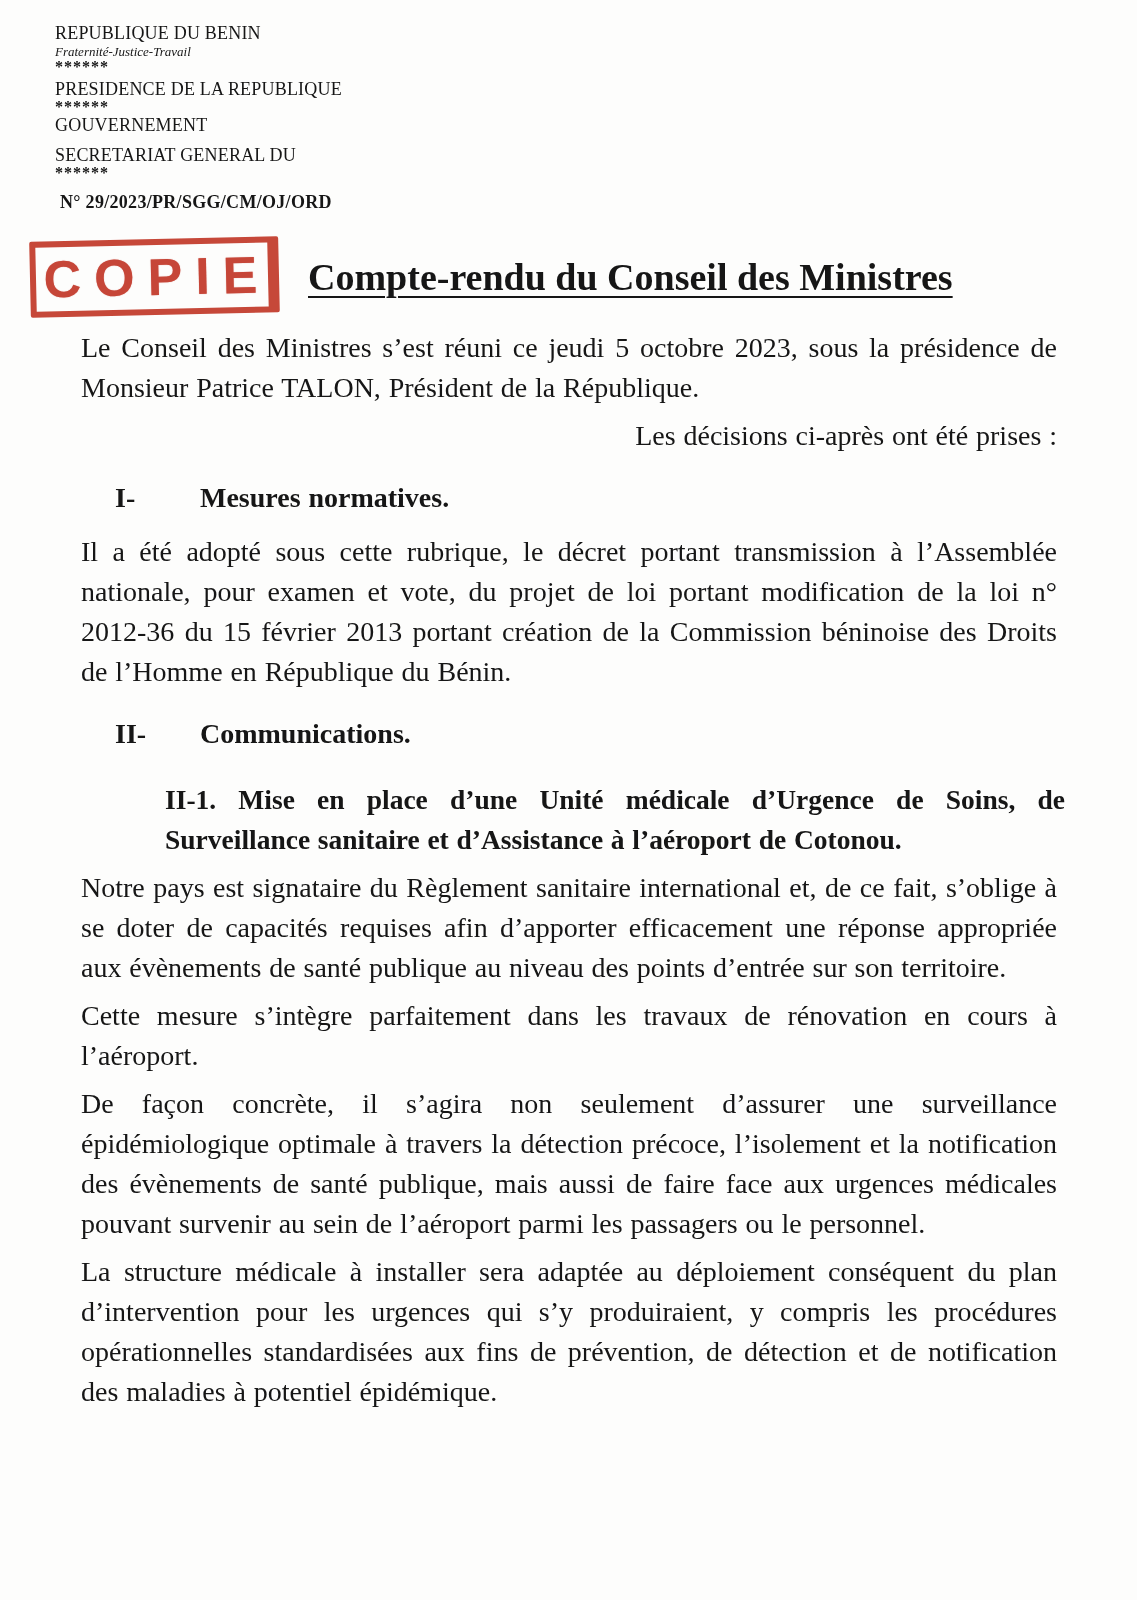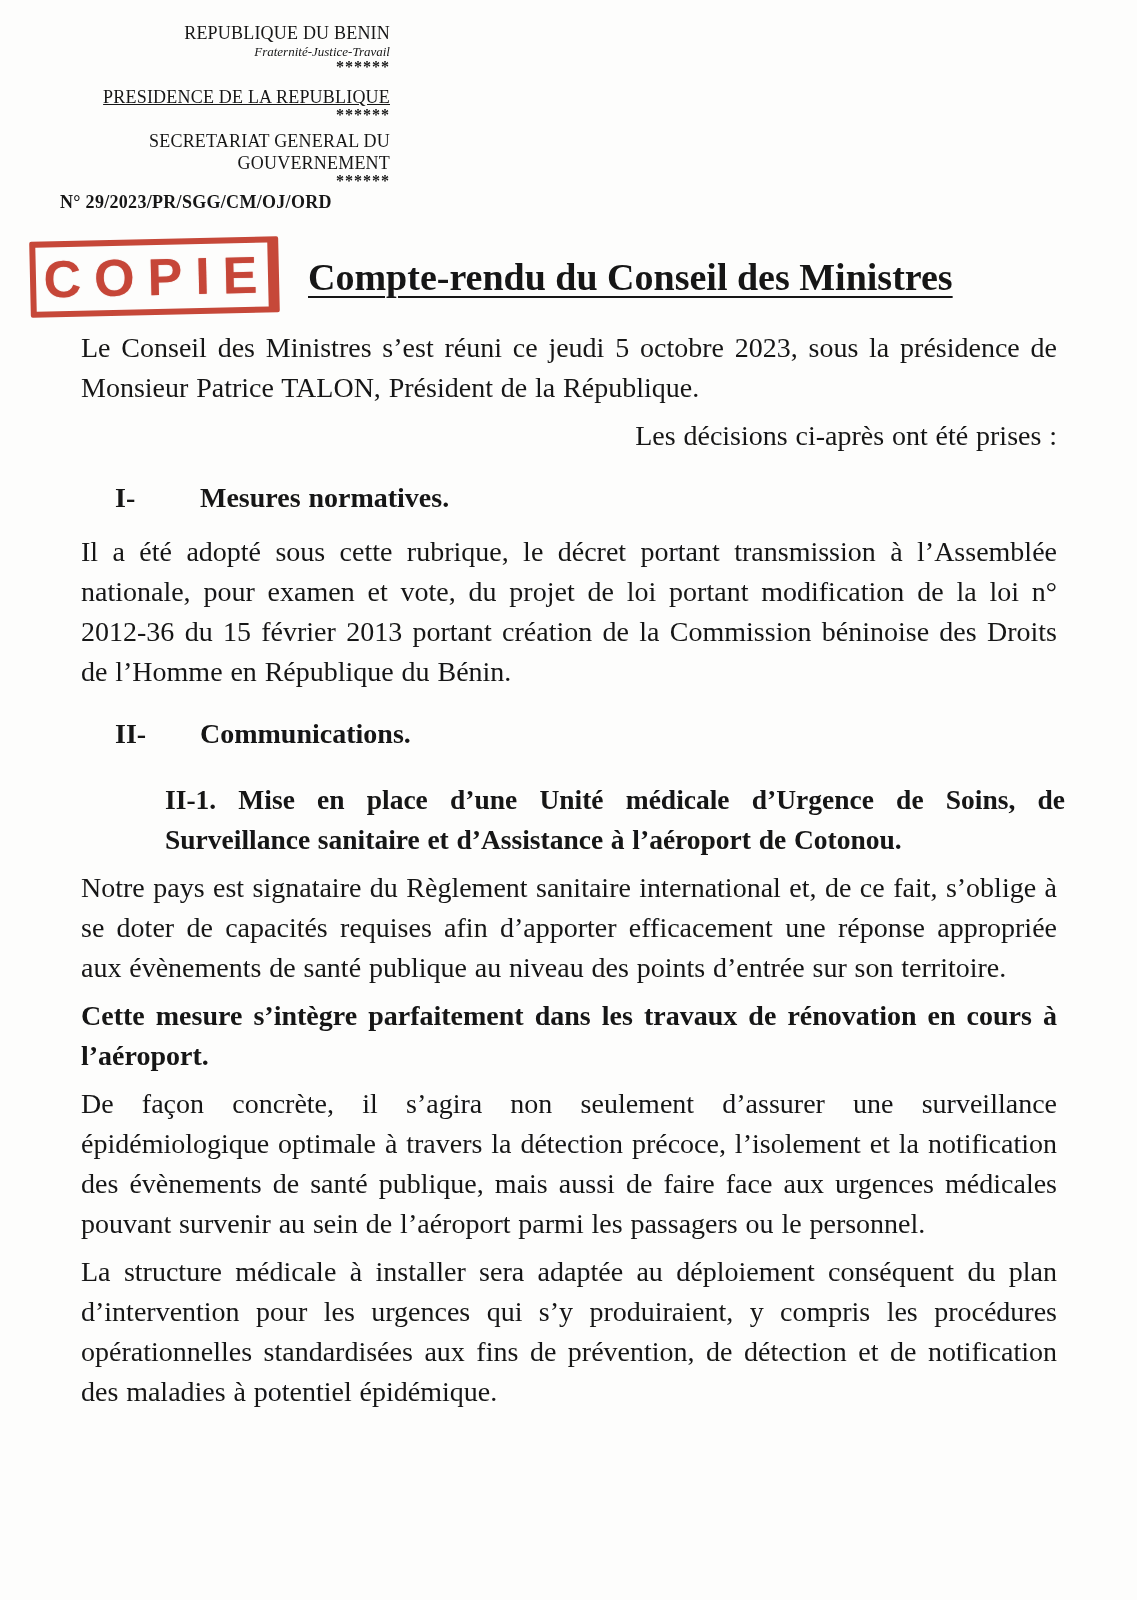--- a/index.html
+++ b/index.html
@@ -7,26 +7,26 @@
     position:relative;
     width:1137px;height:1600px;
     background:#fdfdfc;
     font-family:"Liberation Serif", serif;
     color:#161616;
     overflow:hidden;
   }
   
   .letterhead{
     position:absolute;left:55px;top:22px;width:335px;
-    text-align:right;
+    text-align:left;
   }
   .lh-caps{font-size:18px;line-height:22px;letter-spacing:.2px;}
   .lh-italic{font-style:italic;font-size:13px;line-height:16px;}
   .lh-stars{font-size:16px;line-height:14px;font-weight:bold;letter-spacing:1px;}
-  .mt12{margin-top:12px;text-decoration:underline;}
+  .mt12{margin-top:4px;}
   .mt8{margin-top:8px;}
   .ref{
     position:absolute;left:60px;top:192px;
     font-weight:bold;font-size:18px;letter-spacing:.3px;text-align:center;
   }
   
   .stamp{
     position:absolute;left:30px;top:239px;
     width:222px;height:64px;
     border:6px solid #c23b2b;
@@ -63,37 +63,37 @@
     margin:22px 0 14px 42px;text-align:left;
   }
   h2.section .numeral{display:inline-block;width:85px;}
   h3.subsection{
     font-size:27.5px;line-height:40px;font-weight:bold;
     margin:26px 0 0 92px;width:900px;
     text-align:justify;
   }
   .p-mesures{margin-top:0;}
   .p-notre{margin-top:22px;}
-  .p-cette{margin-top:24px;font-weight:bold;}
+  .p-cette{margin-top:24px;}
   .p-defacon{margin-top:24px;}
   .p-structure{margin-top:28px;}
 </style>
 </head>
 <body>
 
 <div class="page">
 
   <header class="letterhead">
     <div class="lh-caps">REPUBLIQUE DU BENIN</div>
     <div class="lh-italic">Fraternité-Justice-Travail</div>
     <div class="lh-stars">******</div>
     <div class="lh-caps mt12">PRESIDENCE DE LA REPUBLIQUE</div>
     <div class="lh-stars">******</div>
+    <div class="lh-caps">GOUVERNEMENT</div>
     <div class="lh-caps mt8">SECRETARIAT GENERAL DU</div>
-    <div class="lh-caps">GOUVERNEMENT</div>
     <div class="lh-stars">******</div>
   </header>
 
   <div class="ref">N° 29/2023/PR/SGG/CM/OJ/ORD</div>
 
   <div class="stamp">
     <span>COPIE</span>
   </div>
 
   <h1 class="title">Compte-rendu du Conseil des Ministres</h1>

